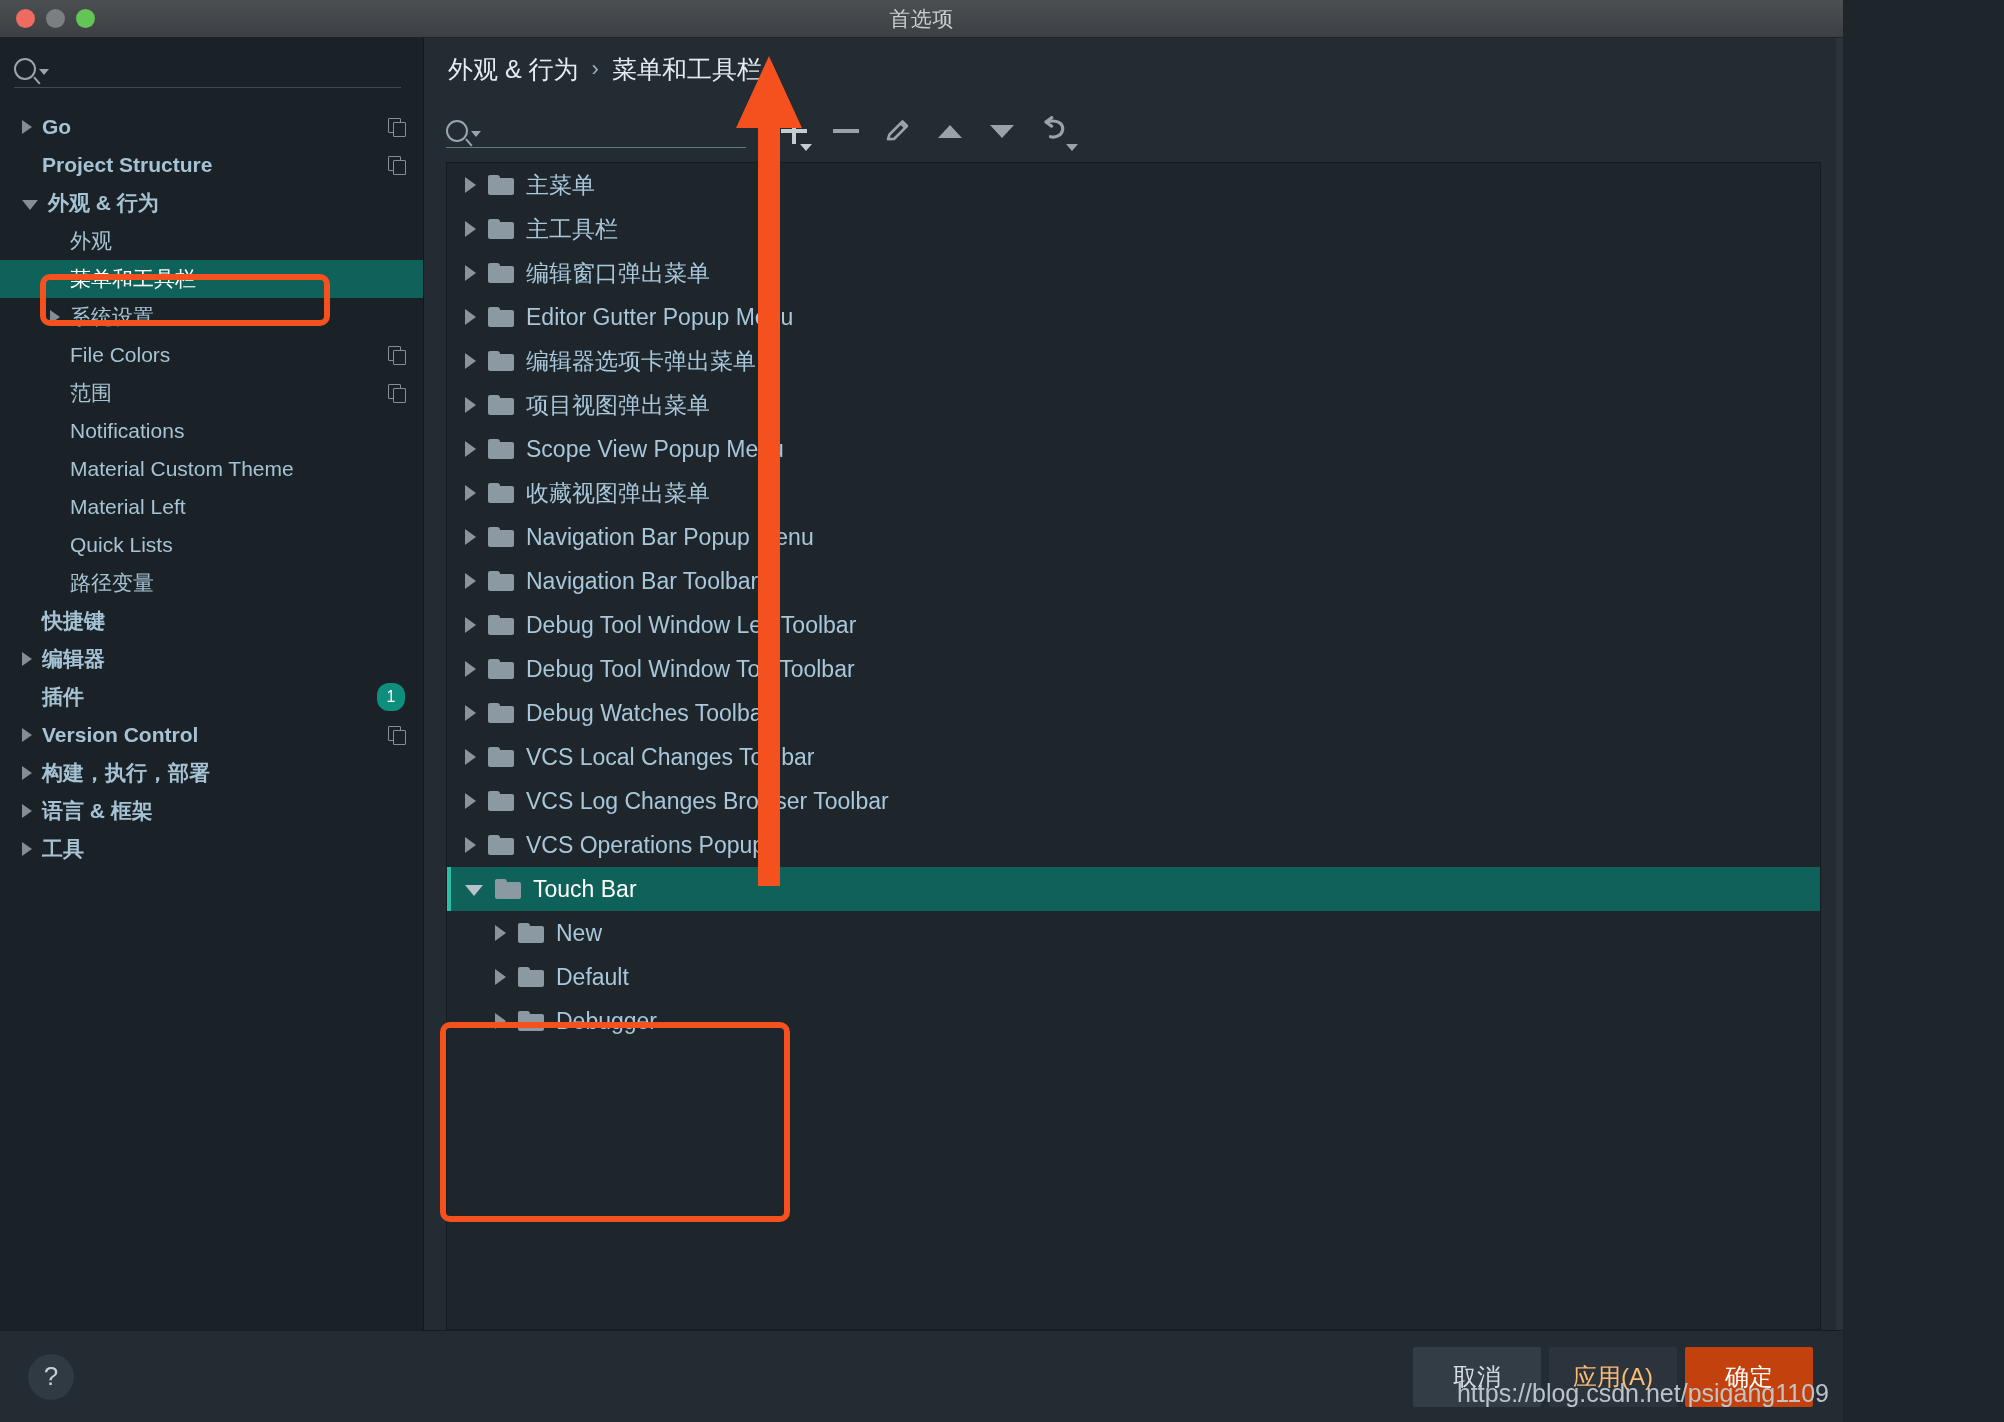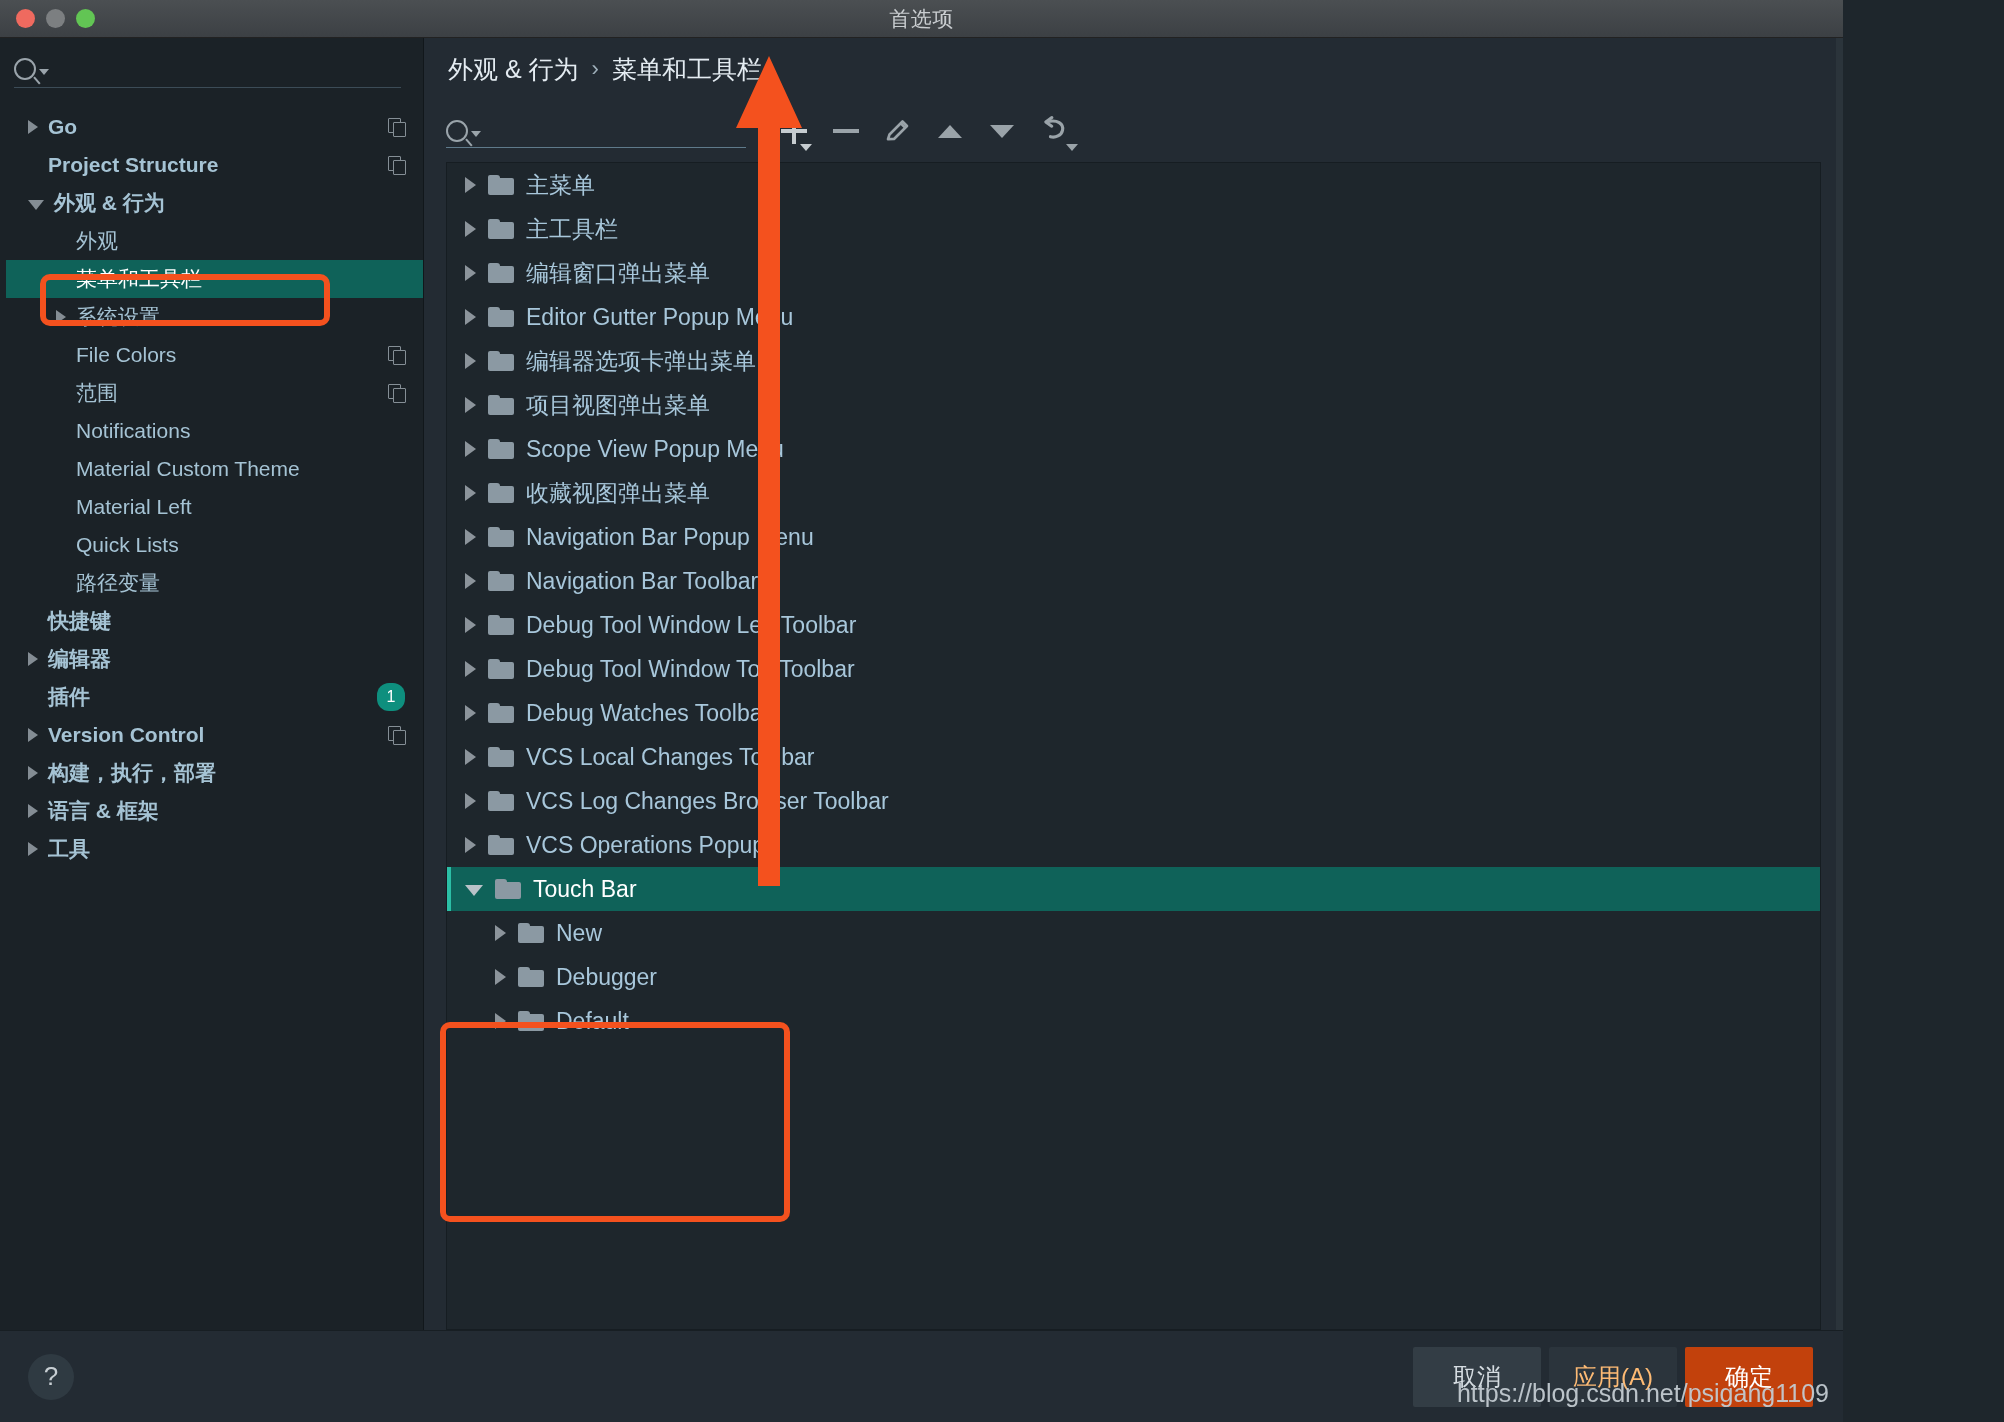--- a/index.html
+++ b/index.html
@@ -67,21 +67,21 @@
     content: ""; position: absolute; width: 2.2px; height: 9px;
     background: #9aa4ab; right: -1px; bottom: -8px; transform: rotate(-40deg);
     transform-origin: top;
   }
   .caret-dn {
     width: 0; height: 0; border-left: 5px solid transparent;
     border-right: 5px solid transparent; border-top: 6px solid #9aa4ab;
     display: inline-block; margin-left: 3px; margin-top: 6px;
   }
 
-  #sidebar-tree { flex: 1 1 auto; padding-top: 8px; overflow: hidden; margin-left: 6px; }
+  #sidebar-tree { flex: 1 1 auto; padding-top: 8px; overflow: hidden; }
 
   .s-row {
     position: relative; height: 38px;
     display: flex; align-items: center;
     color: #a5c3d4; font-size: 21px; white-space: nowrap;
     padding-right: 18px;
   }
   .s-row .s-arrow {
     width: 0; height: 0; flex: 0 0 auto;
     border-top: 7px solid transparent; border-bottom: 7px solid transparent;
@@ -519,26 +519,26 @@
               <span class="t-label">Touch Bar</span>
             </div>
             <div class="t-row lvl2">
               <span class="t-arrow"></span>
               <span class="folder"></span>
               <span class="t-label">New</span>
             </div>
             <div class="t-row lvl2">
               <span class="t-arrow"></span>
               <span class="folder"></span>
+              <span class="t-label">Default</span>
+            </div>
+            <div class="t-row lvl2">
+              <span class="t-arrow"></span>
+              <span class="folder"></span>
               <span class="t-label">Debugger</span>
-            </div>
-            <div class="t-row lvl2">
-              <span class="t-arrow"></span>
-              <span class="folder"></span>
-              <span class="t-label">Default</span>
             </div>
           </div>
       </div>
 
       <div class="anno-box" style="left:16px; top:984px; width:350px; height:200px;"></div>
 
       <svg id="arrow-anno" style="left:300px; top:18px; width:90px; height:830px;" viewBox="0 0 90 830">
         <polygon points="45,0 78,72 56,72 56,830 34,830 34,72 12,72" fill="#f4511e"></polygon>
       </svg>
 

